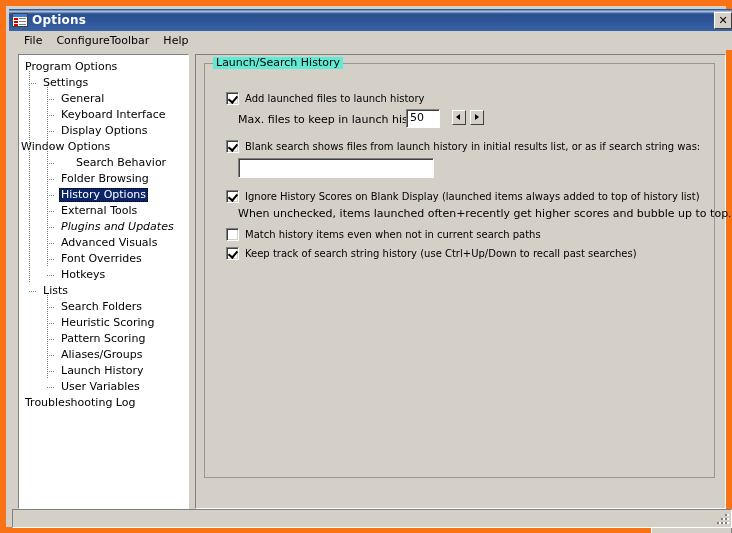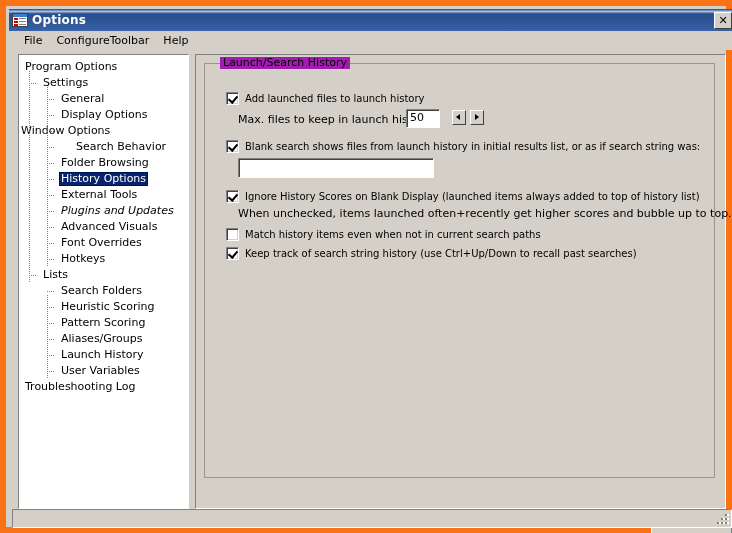--- a/index.html
+++ b/index.html
@@ -191,25 +191,24 @@
     position: absolute;
     left: 8px; top: 8px;
     width: 511px;
     height: 415px;
     border: 1px solid #9a968f;
     box-sizing: border-box;
   }
   .groupbox > .gb-title {
     position: absolute;
     left: 8px; top: -7px;
-    background: #a21caf;
+    background: #5eead4;
     padding: 0 3px;
     font-size: 11px;
     line-height: 12px;
-    margin-left: 7px;
   }
 
   
   .chkrow {
     position: absolute;
     display: flex;
     align-items: flex-end;
     font-size: 10px;
     white-space: nowrap;
     margin-left: 7px;
@@ -367,20 +366,21 @@
     <div class="menu-item">Help</div>
   </div>
 
   <div class="client">
 
     <div class="treepanel">
       <div class="treeinner" id="tree-host">
           <div class="tnode"><span class="tlabel" style="margin-left: 4px;">Program Options</span></div>
           <div class="tnode"><span class="dash" style="left: 10px;"></span><span class="tlabel" style="margin-left: 22px;">Settings</span></div>
           <div class="tnode"><span class="dash" style="left: 28px;"></span><span class="tlabel" style="margin-left: 40px;">General</span></div>
+          <div class="tnode"><span class="dash" style="left: 28px;"></span><span class="tlabel" style="margin-left: 40px;">Keyboard Interface</span></div>
           <div class="tnode"><span class="dash" style="left: 28px;"></span><span class="tlabel" style="margin-left: 40px;">Display Options</span></div>
           <div class="tnode"><span class="dash" style="left: 28px;"></span><span class="tlabel" style="">Window Options</span></div>
           <div class="tnode"><span class="dash" style="left: 28px;"></span><span class="tlabel" style="margin-left: 55px;">Search Behavior</span></div>
           <div class="tnode"><span class="dash" style="left: 28px;"></span><span class="tlabel" style="margin-left: 40px;">Folder Browsing</span></div>
           <div class="tnode sel"><span class="dash" style="left: 28px;"></span><span class="tlabel" style="margin-left: 40px;">History Options</span></div>
           <div class="tnode"><span class="dash" style="left: 28px;"></span><span class="tlabel" style="margin-left: 40px;">External Tools</span></div>
           <div class="tnode"><span class="dash" style="left: 28px;"></span><span class="tlabel" style="margin-left: 40px; font-style: italic;">Plugins and Updates</span></div>
           <div class="tnode"><span class="dash" style="left: 28px;"></span><span class="tlabel" style="margin-left: 40px;">Advanced Visuals</span></div>
           <div class="tnode"><span class="dash" style="left: 28px;"></span><span class="tlabel" style="margin-left: 40px;">Font Overrides</span></div>
           <div class="tnode"><span class="dash" style="left: 28px;"></span><span class="tlabel" style="margin-left: 40px;">Hotkeys</span></div>

